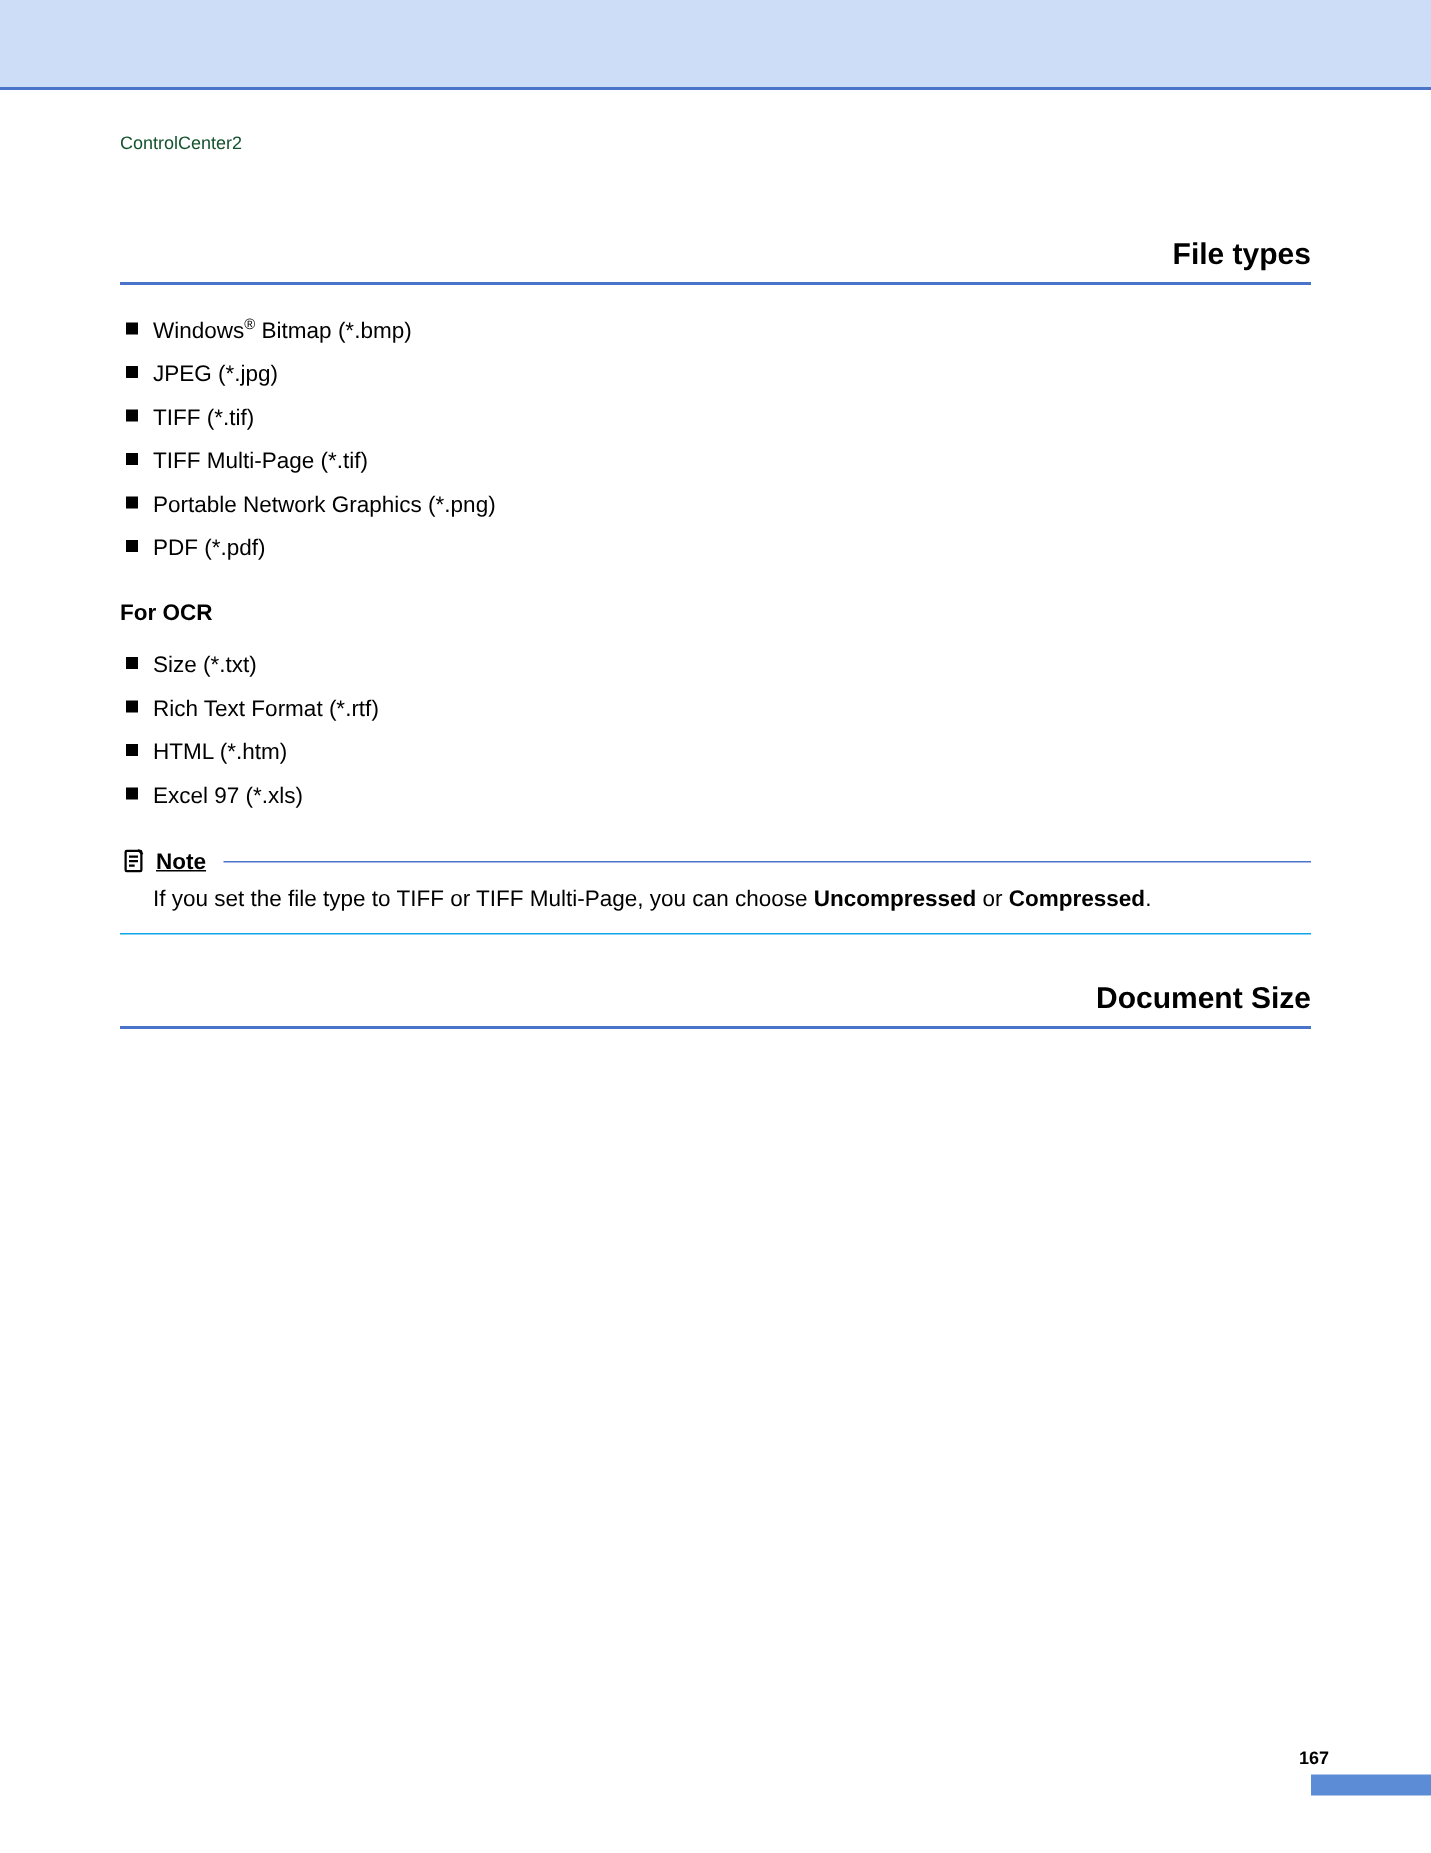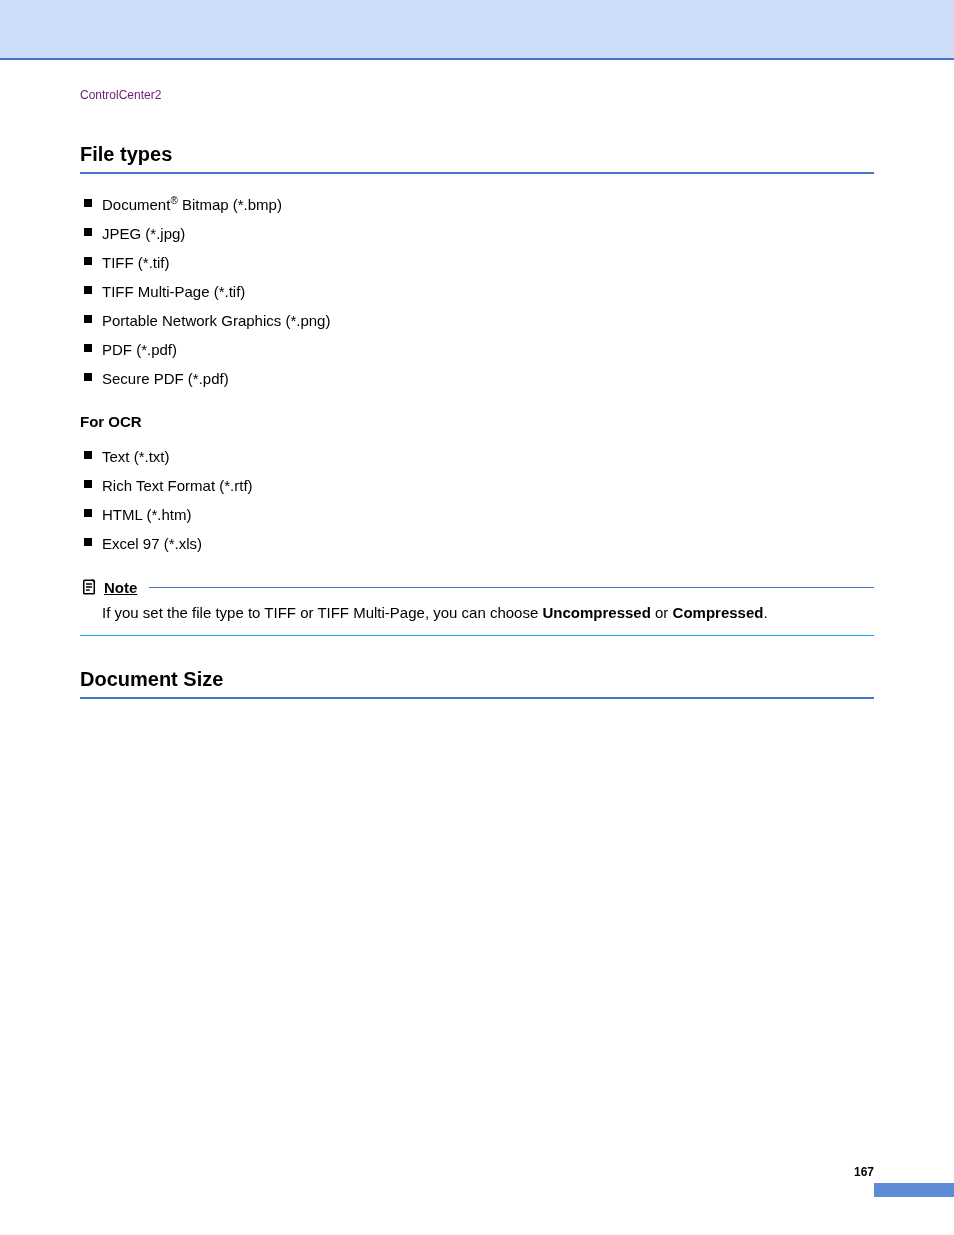--- a/index.html
+++ b/index.html
@@ -1,66 +1,65 @@
 <!DOCTYPE html>
 <html><head>
 <meta charset="utf-8">
 <style>
   * { box-sizing: border-box; margin: 0; padding: 0; }
   html, body { width: 954px; height: 1235px; background: #ffffff; font-family: Arial, Helvetica, sans-serif; color: #000; }
   .top-band { width: 100%; height: 58px; background: #cdddf7; }
   .top-border { width: 100%; height: 2px; background: #4a74c9; }
   .page { position: relative; padding: 28px 80px 0 80px; }
-  .header-small { font-size: 12px; color: #701a75; margin-bottom: 41px; }
-  .section-title { font-size: 20px; font-weight: bold; margin-bottom: 6px; }
+  .header-small { font-size: 12px; color: #14532d; margin-bottom: 57px; }
+  .section-title { font-size: 20px; font-weight: bold; margin-bottom: 6px; text-align: right; }
   .section-rule { height: 2px; background: #4a74c9; margin-bottom: 16px; }
   .body-text { font-size: 15px; line-height: 1.4; margin-bottom: 22px; }
   .sub-bold { font-size: 15px; font-weight: bold; margin-bottom: 12px; }
   ul.square { list-style: none; padding: 0; margin: 0 0 20px 0; }
   ul.square li { font-size: 15px; line-height: 1.4; padding: 4px 0 4px 22px; position: relative; }
   ul.square li::before { content: ""; position: absolute; left: 4px; top: 9px; width: 8px; height: 8px; background: #000; }
   sup { font-size: 10px; vertical-align: super; }
   .note-block { margin-bottom: 32px; }
   .note-header { display: flex; align-items: center; gap: 6px; }
   .note-icon { width: 18px; height: 18px; }
   .note-label { font-size: 15px; font-weight: bold; text-decoration: underline; }
   .note-line { flex: 1; height: 1px; background: #4a74c9; margin-left: 6px; }
   .note-text { font-size: 15px; line-height: 1.5; padding: 6px 0 10px 22px; border-bottom: 1px solid #0ea5e9; }
   .footer { position: absolute; width: 954px; top: 1165px; left: 0; }
-  .page-num { position: absolute; right: 80px; font-size: 12px; font-weight: bold; }
+  .page-num { position: absolute; right: 68px; font-size: 12px; font-weight: bold; }
   .footer-bar { position: absolute; right: 0; top: 18px; width: 80px; height: 14px; background: #5c8cd6; }
   
   .b { font-weight: bold; }
 </style>
 </head>
 <body>
 
 <div class="top-band"></div>
 <div class="top-border"></div>
 
 <div class="page">
 
   <div class="header-small">ControlCenter2</div>
 
   <div class="section-title">File types</div>
   <div class="section-rule"></div>
 
   <ul class="square">
-    <li><span>Document</span><sup>®</sup><span> Bitmap (*.bmp)</span></li>
+    <li><span>Windows</span><sup>®</sup><span> Bitmap (*.bmp)</span></li>
     <li>JPEG (*.jpg)</li>
     <li>TIFF (*.tif)</li>
     <li>TIFF Multi-Page (*.tif)</li>
     <li>Portable Network Graphics (*.png)</li>
     <li>PDF (*.pdf)</li>
-    <li>Secure PDF (*.pdf)</li>
   </ul>
 
   <div class="sub-bold">For OCR</div>
   <ul class="square">
-    <li>Text (*.txt)</li>
+    <li>Size (*.txt)</li>
     <li>Rich Text Format (*.rtf)</li>
     <li>HTML (*.htm)</li>
     <li>Excel 97 (*.xls)</li>
   </ul>
 
   <div class="note-block">
     <div class="note-header">
       <svg class="note-icon" viewBox="0 0 24 24" fill="none" stroke="#000" stroke-width="2">
         <rect x="5" y="3" width="14" height="18" rx="1"></rect>
         <path d="M16 2 L20 6"></path>

